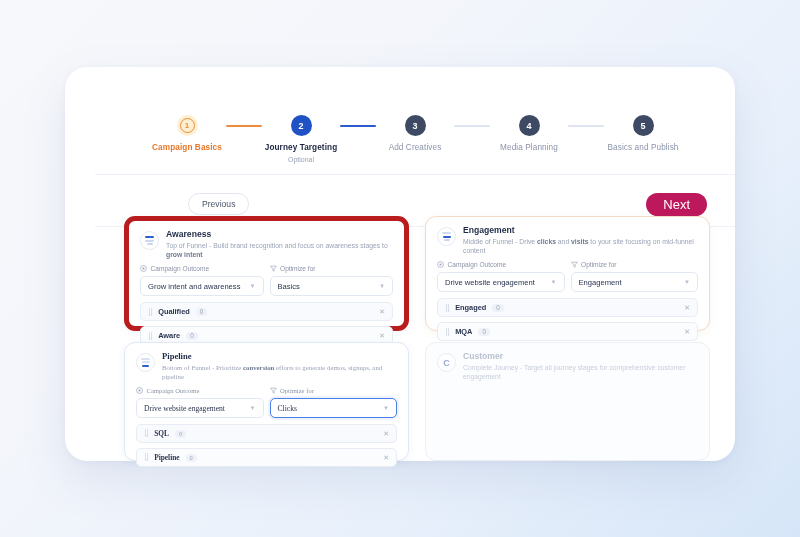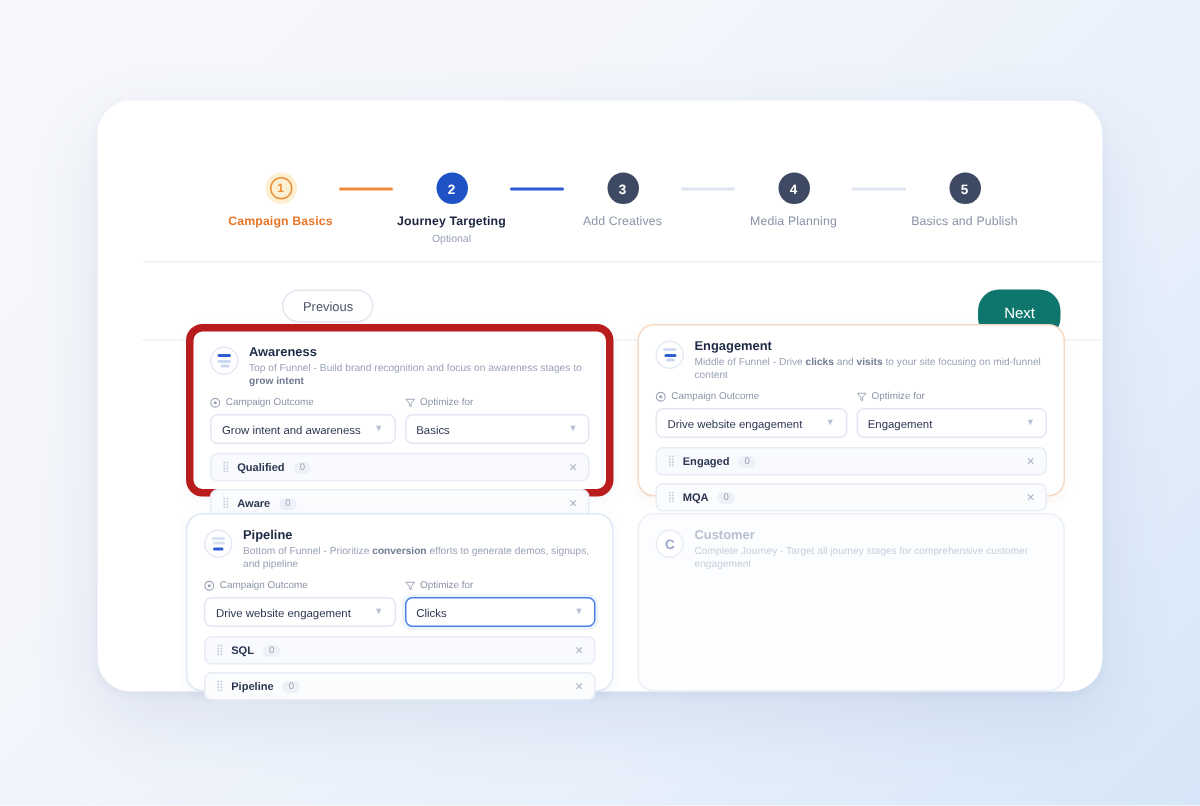--- a/index.html
+++ b/index.html
@@ -58,38 +58,38 @@
     position:absolute;left:15px;top:85px;width:640px;height:52px;
     border-bottom:1px solid #eef1f7;
   }
   .btn-prev{
     position:absolute;left:93px;top:19px;
     padding:5px 13px;border:1px solid #e2e7f0;border-radius:14px;
     background:#ffffff;color:#4a5468;font-size:8.6px;cursor:pointer;
   }
   .btn-next{
     position:absolute;right:28px;top:19px;
-    padding:11px 17px;border:none;border-radius:14px;
-    background:#0f766e;color:#ffffff;font-size:10px;cursor:pointer;
+    padding:4px 17px;border:none;border-radius:14px;
+    background:#be185d;color:#ffffff;font-size:13px;cursor:pointer;
   }
 
   
   .grid{
     position:absolute;left:44px;top:127px;width:586px;height:245px;
   }
   .card{
     position:absolute;width:285px;border-radius:11px;background:#ffffff;
     box-sizing:border-box;
   }
   .card.awareness{left:0;top:0;height:115px;border:5px solid #b91c1c;
     box-shadow:0 2px 8px rgba(90,120,180,.07);}
   .card.engagement{left:301px;top:0;height:115px;border:1px solid #f5d9c4;
     box-shadow:0 2px 8px rgba(180,140,100,.08);}
   .card.pipeline{left:0;top:126px;height:119px;border:1px solid #dfe8f7;
-    box-shadow:0 2px 8px rgba(90,120,180,.07);}
+    box-shadow:0 2px 8px rgba(90,120,180,.07);font-family:Liberation Serif, serif;}
   .card.customer{left:301px;top:126px;height:119px;border:1px solid #eceff5;
     background:#fcfdff;}
 
   .card-head{display:flex;align-items:flex-start;padding:9px 11px 0 11px;}
   .badge-ico{
     width:17px;height:17px;border-radius:50%;border:1px solid #e4eaf4;
     background:#ffffff;flex:0 0 auto;margin-right:7px;margin-top:1px;
     display:flex;flex-direction:column;align-items:center;justify-content:center;
     gap:1.4px;
   }

